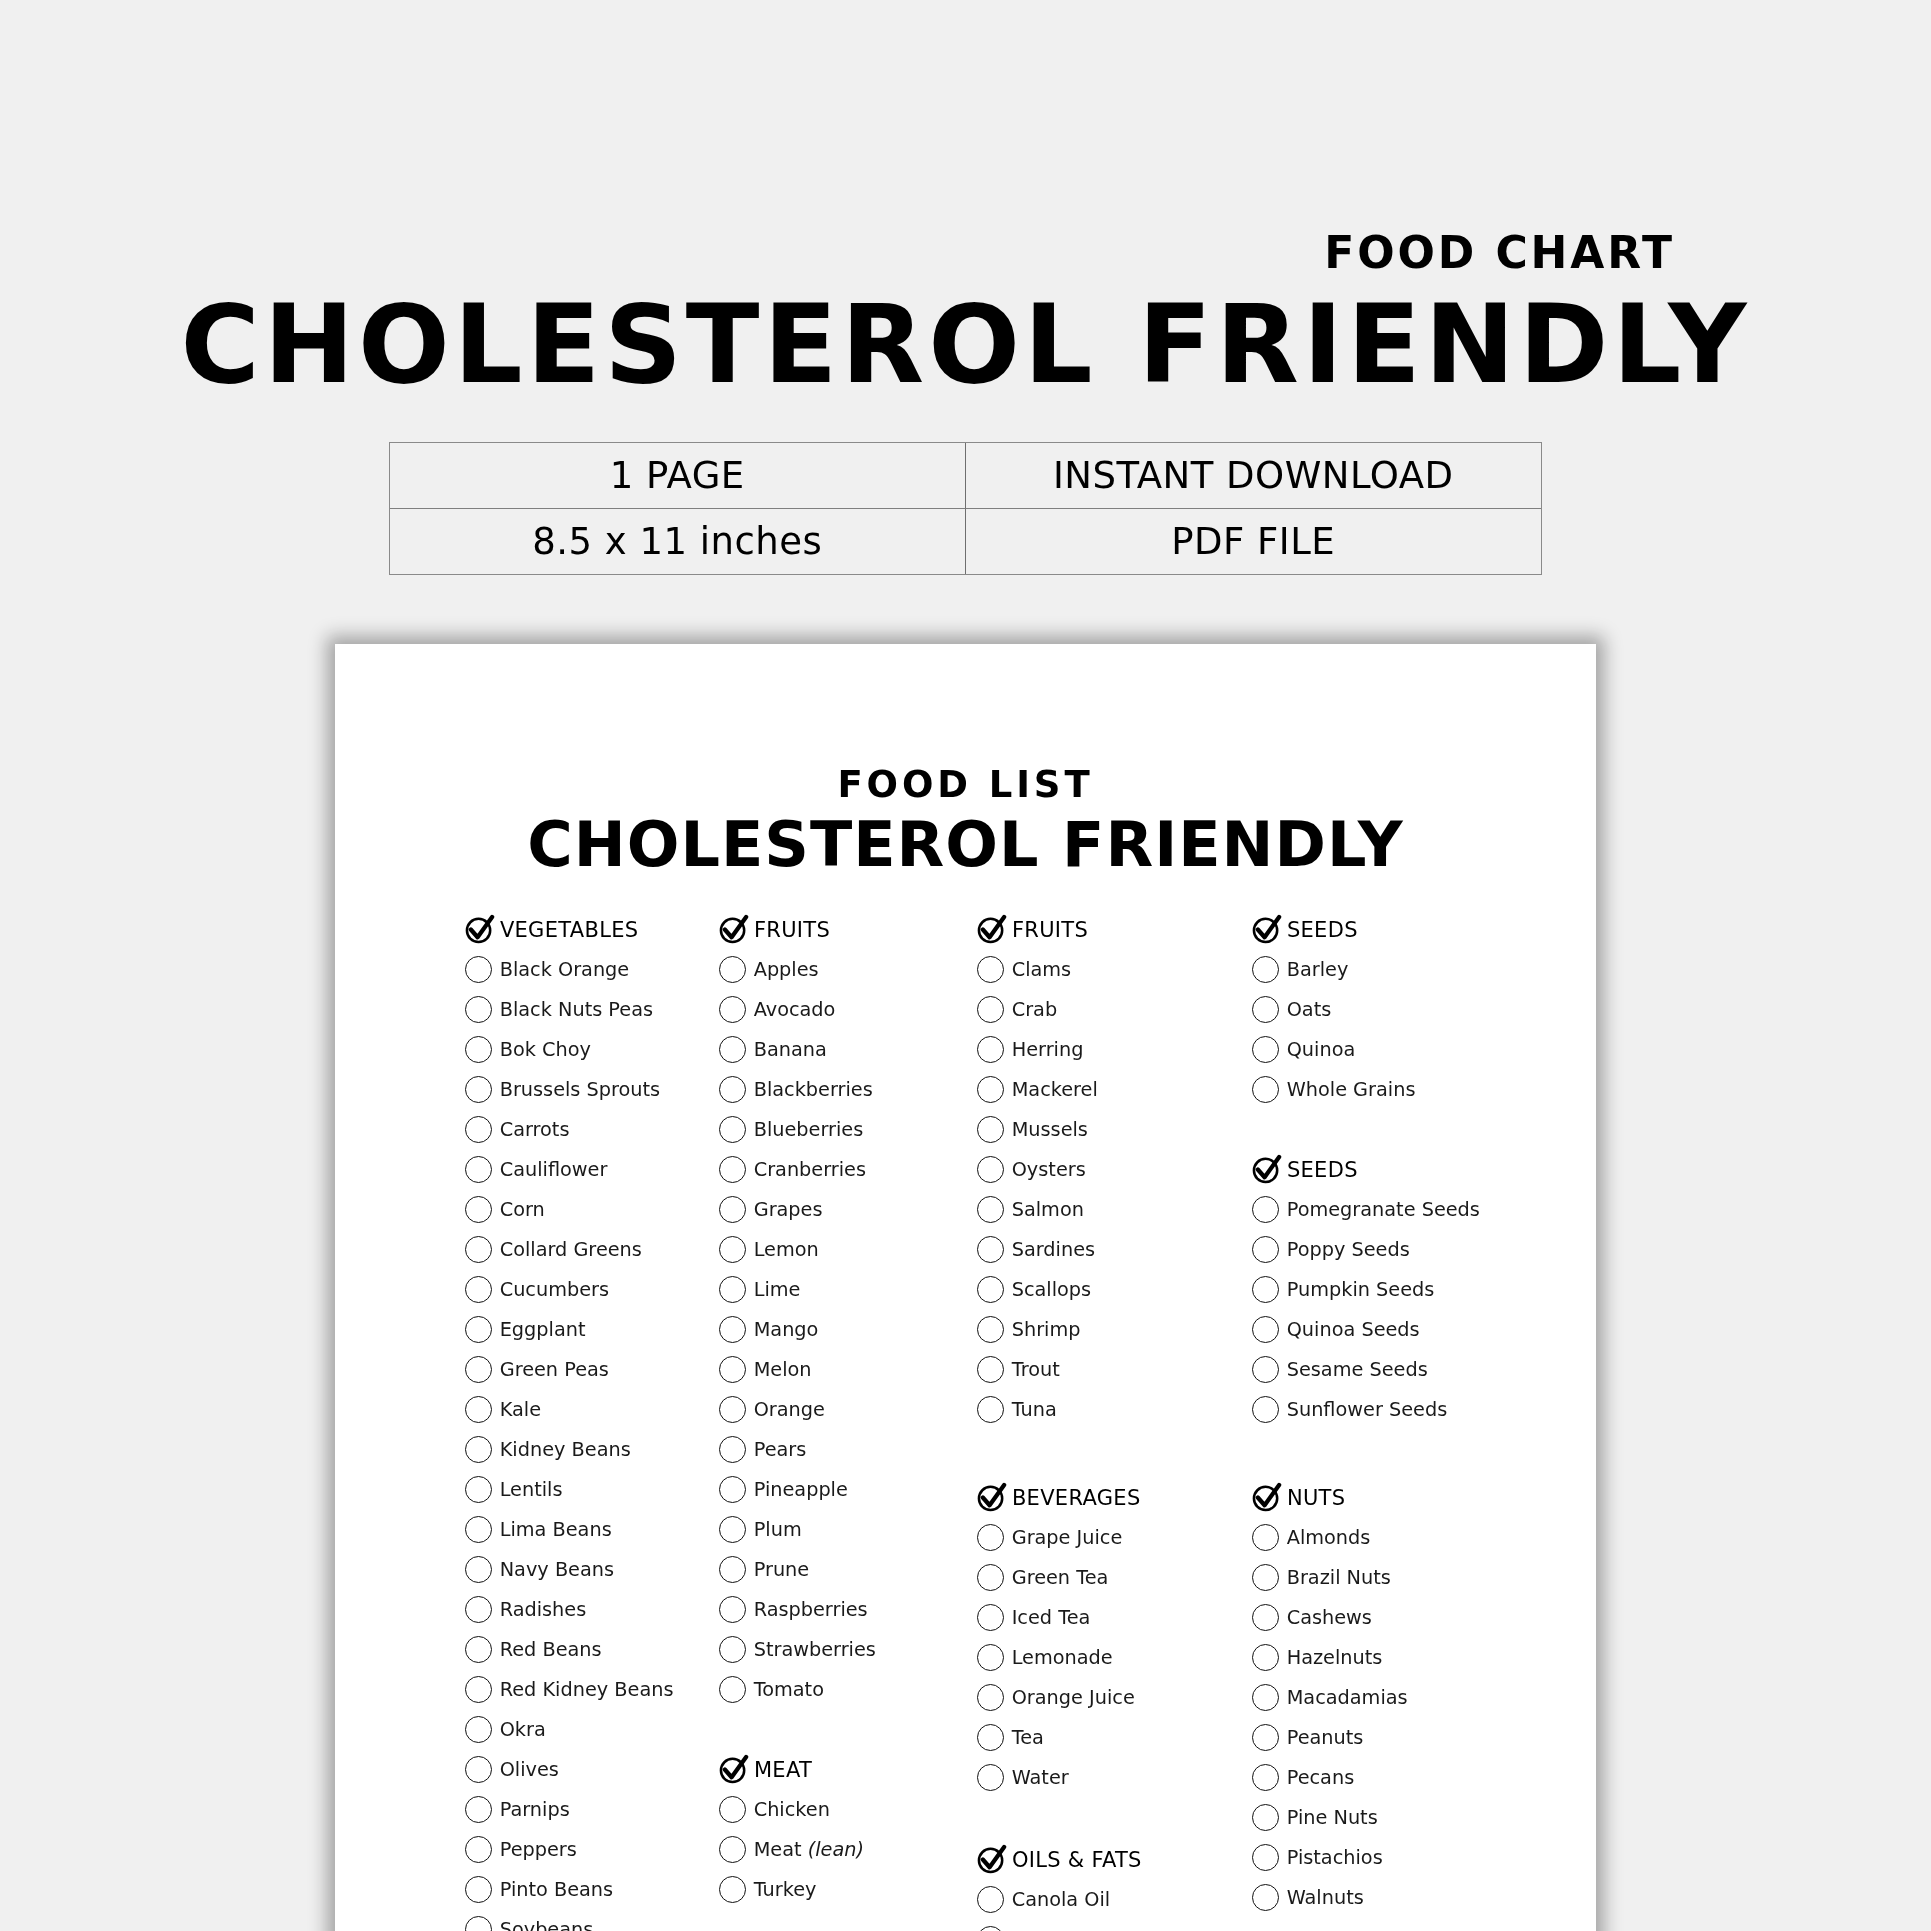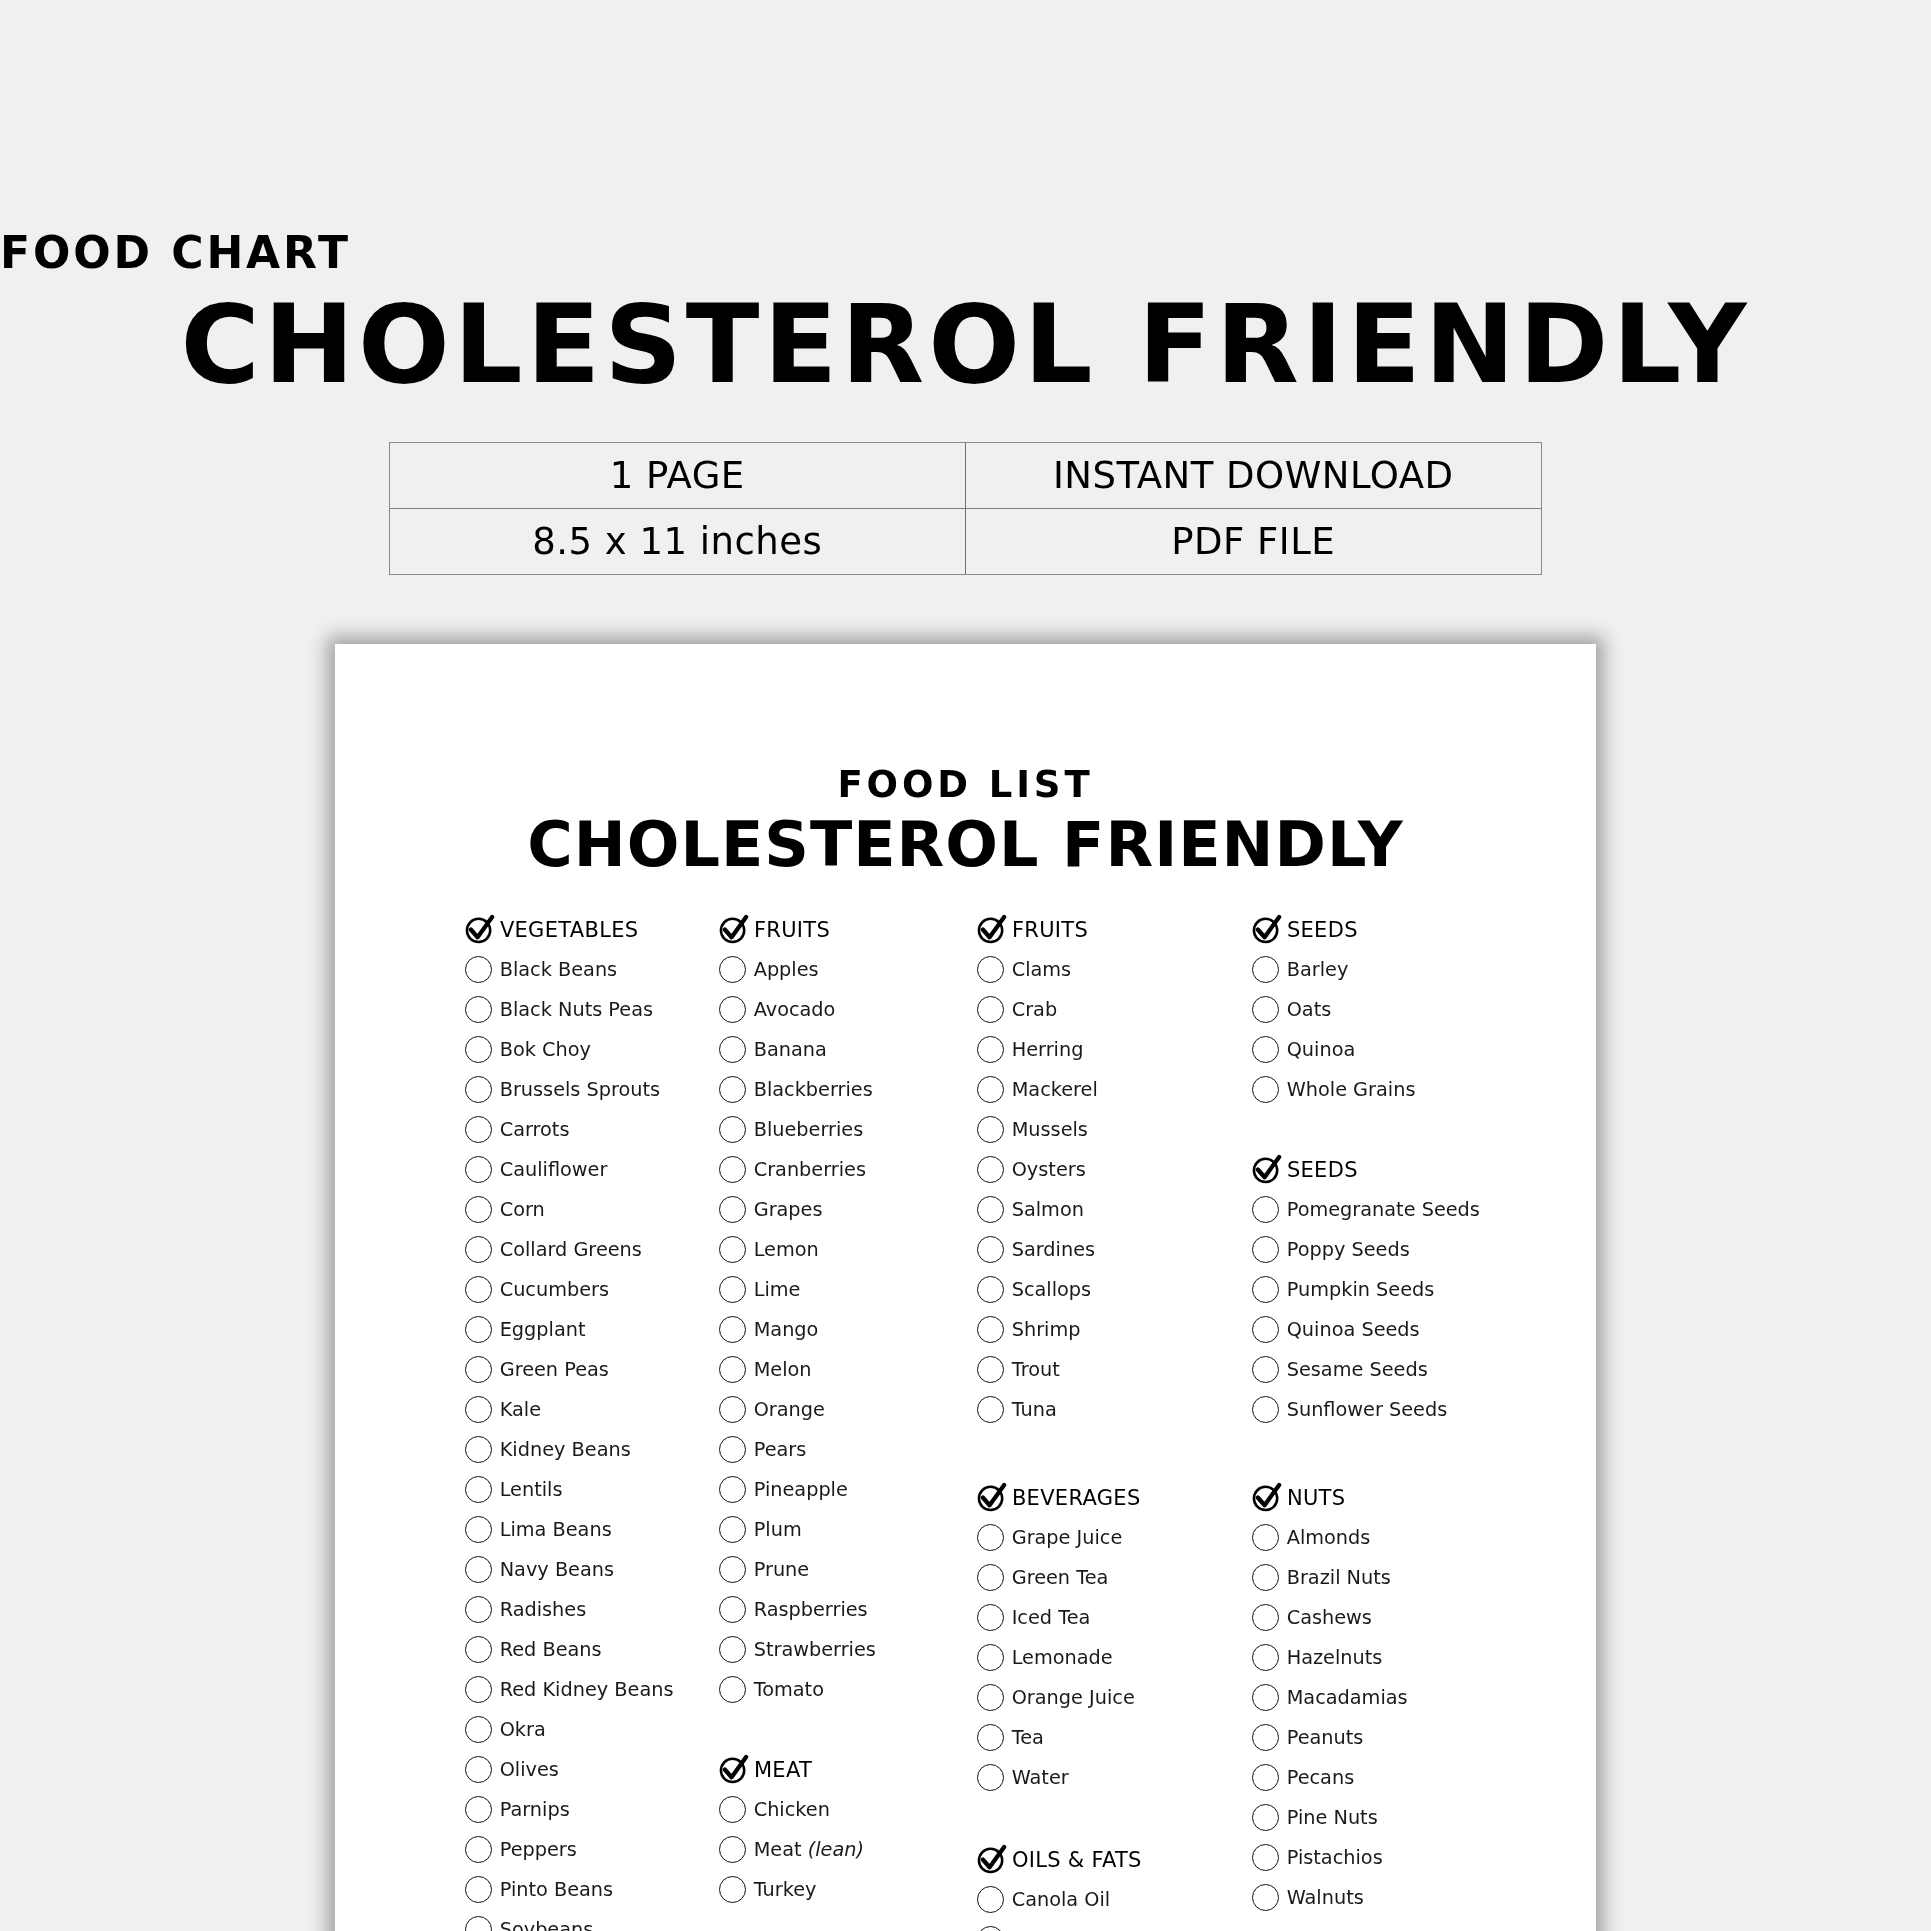--- a/index.html
+++ b/index.html
@@ -5,21 +5,21 @@
   * { box-sizing: border-box; margin: 0; padding: 0; }
   html, body { width: 1931px; height: 1931px; overflow: hidden; }
   body {
     background: #f0f0f0;
     font-family: "DejaVu Sans", "Liberation Sans", sans-serif;
     color: #000;
     position: relative;
   }
   .hero-kicker {
     position: absolute; left: 0; width: 1675px; top: 224px;
-    text-align: left; font-weight: bold; font-size: 44px;
+    text-align: right; font-weight: bold; font-size: 44px;
     letter-spacing: 2.9px; line-height: 58px;
   }
   .hero-title {
     position: absolute; left: 0; width: 1931px; top: 282px;
     text-align: center; font-weight: bold; font-size: 108px;
     letter-spacing: 3.9px; line-height: 126px;
     transform: scaleX(1.0);
   }
   .info-table {
     position: absolute; left: 389px; top: 442px; width: 1153px; height: 133px;
@@ -88,21 +88,21 @@
         <div class="section" style="top: 266px;">
           <div class="sec-head">
             <span class="check-icon"><svg viewBox="0 0 32 32" width="31" height="31">
                 <circle cx="14" cy="17" r="12" fill="none" stroke="#000" stroke-width="2.6"></circle>
                 <path d="M6 16 L13 24 L28 3" fill="none" stroke="#000" stroke-width="4.4" stroke-linecap="round" stroke-linejoin="round"></path>
               </svg></span>
             <span class="sec-label">VEGETABLES</span>
           </div>
           <div class="item">
             <span class="box"></span>
-            <span class="label"><span>Black Beans</span></span>
+            <span class="label"><span>Black Orange</span></span>
           </div>
           <div class="item">
             <span class="box"></span>
             <span class="label"><span>Black Nuts Peas</span></span>
           </div>
           <div class="item">
             <span class="box"></span>
             <span class="label"><span>Bok Choy</span></span>
           </div>
           <div class="item">

